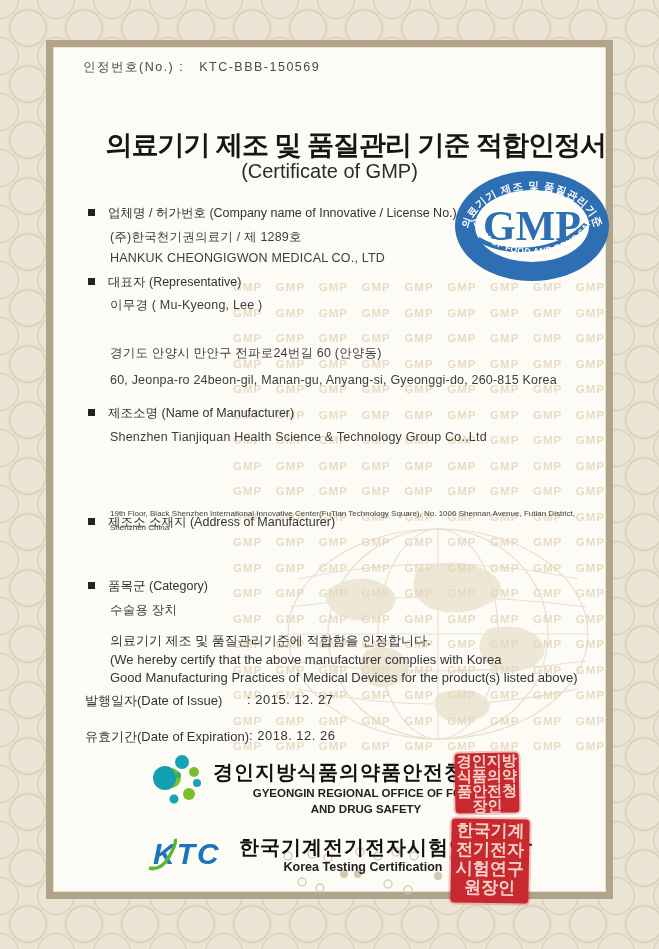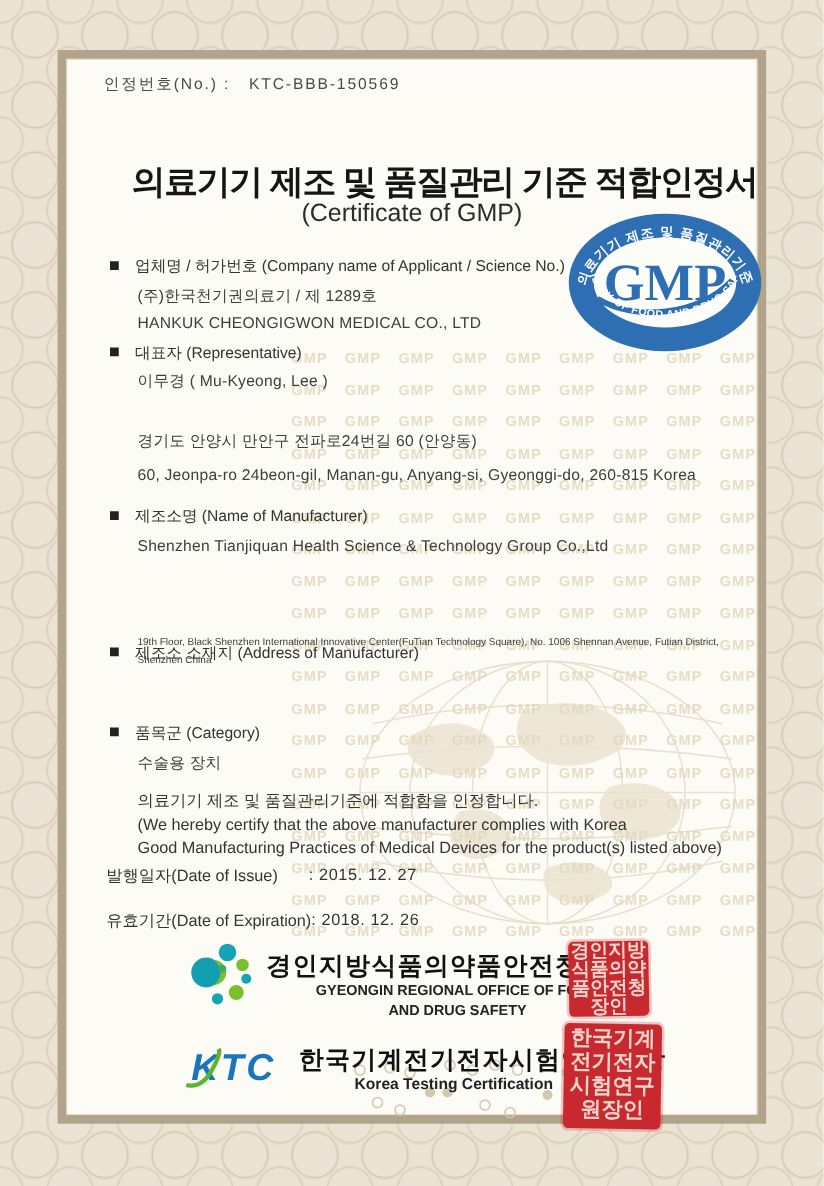--- a/index.html
+++ b/index.html
@@ -143,21 +143,21 @@
       <path d="M25,70 C55,88 105,84 133,55" stroke="#2e6fb4" stroke-width="4.5" fill="none"></path>
       <text font-size="10.5" font-weight="bold" fill="#ffffff" letter-spacing="1">
         <textPath href="#arcTop" startOffset="50%" text-anchor="middle">의료기기 제조 및 품질관리기준</textPath>
       </text>
       <text font-size="8.5" font-weight="bold" fill="#ffffff" letter-spacing=".5">
         <textPath href="#arcBot" startOffset="50%" text-anchor="middle">MINISTRY OF FOOD AND DRUG SAFETY</textPath>
       </text>
     </svg>
 
     <div class="abs field-label" style="left:35px;top:158px;">
-      <span class="bullet"></span><span>업체명 / 허가번호 (Company name of Applicant / Science No.)</span>
+      <span class="bullet"></span><span>업체명 / 허가번호 (Company name of Innovative / License No.)</span>
     </div>
     <div class="abs field-value" style="left:57px;top:182px;">(주)한국천기권의료기 / 제 1289호</div>
     <div class="abs field-value" style="left:57px;top:204px;">HANKUK CHEONGIGWON MEDICAL CO., LTD</div>
 
     <div class="abs field-label" style="left:35px;top:227px;">
       <span class="bullet"></span><span>대표자 (Representative)</span>
     </div>
     <div class="abs field-value" style="left:57px;top:250px;">이무경 ( Mu-Kyeong, Lee )</div>
 
     <div class="abs field-value" style="left:57px;top:298px;">경기도 안양시 만안구 전파로24번길 60 (안양동)</div>

